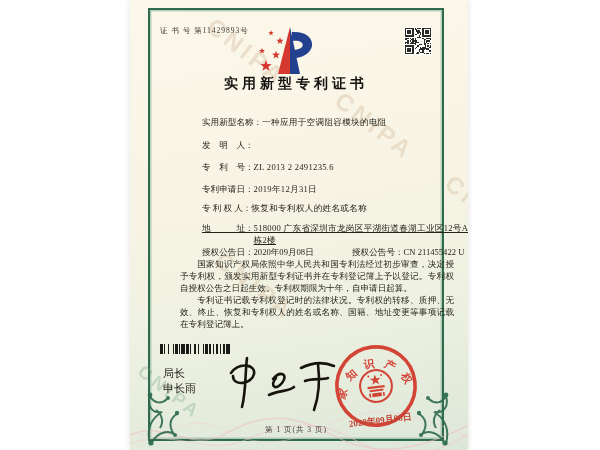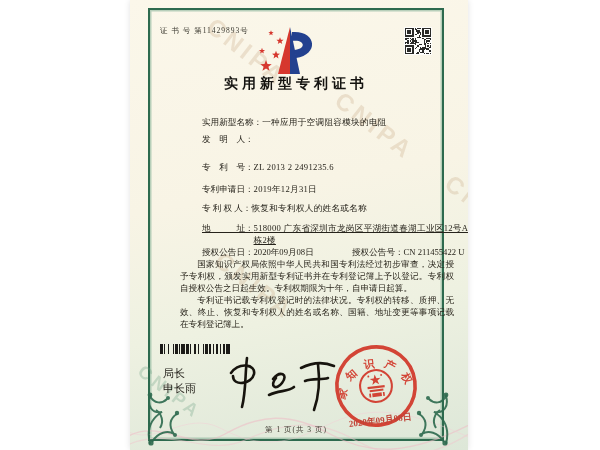--- a/index.html
+++ b/index.html
@@ -28,21 +28,21 @@
   .logo { position:absolute; left:120px; top:24px; width:86px; height:56px; }
   .qr { position:absolute; left:274px; top:27px; width:28px; height:28px; background:#fdfdfb; padding:1px; }
 
   .title { position:absolute; left:18px; top:75px; width:296px; text-align:center;
            font-size:14px; font-weight:bold; color:#141310; letter-spacing:4px; }
 
   .fields { position:absolute; left:33px; top:114px; width:270px; font-size:8.6px; color:#26231b; }
   .frow { position:absolute; left:0; width:270px; display:flex;margin-left:39px; }
   .flabel { flex:0 0 auto; white-space:pre; }
   .fvalue { flex:1 1 auto; letter-spacing:.3px; }
-  .frow.r1{top:3px;} .frow.r2{top:20px;} .frow.r3{top:48px;} .frow.r4{top:70px;}
+  .frow.r1{top:3px;} .frow.r2{top:26px;} .frow.r3{top:48px;} .frow.r4{top:70px;}
   .frow.r5{top:89px;} .frow.r6{top:109px;text-decoration:underline;} .frow.r7{top:133px;}
   .half2 { position:absolute; left:150px; top:0; white-space:nowrap; }
   .half1 { white-space:nowrap; }
 
   .paras { position:absolute; left:31px; top:258px; width:274px; font-size:8.6px;
            line-height:12px; color:#2a261d; text-align:justify;margin-left:19px; }
   .paras p { text-indent:2em; }
 
   .barcode { position:absolute; left:30px; top:344px; width:98px; height:10px; display:flex; align-items:stretch; }
   .barcode i { display:block; height:100%; }

